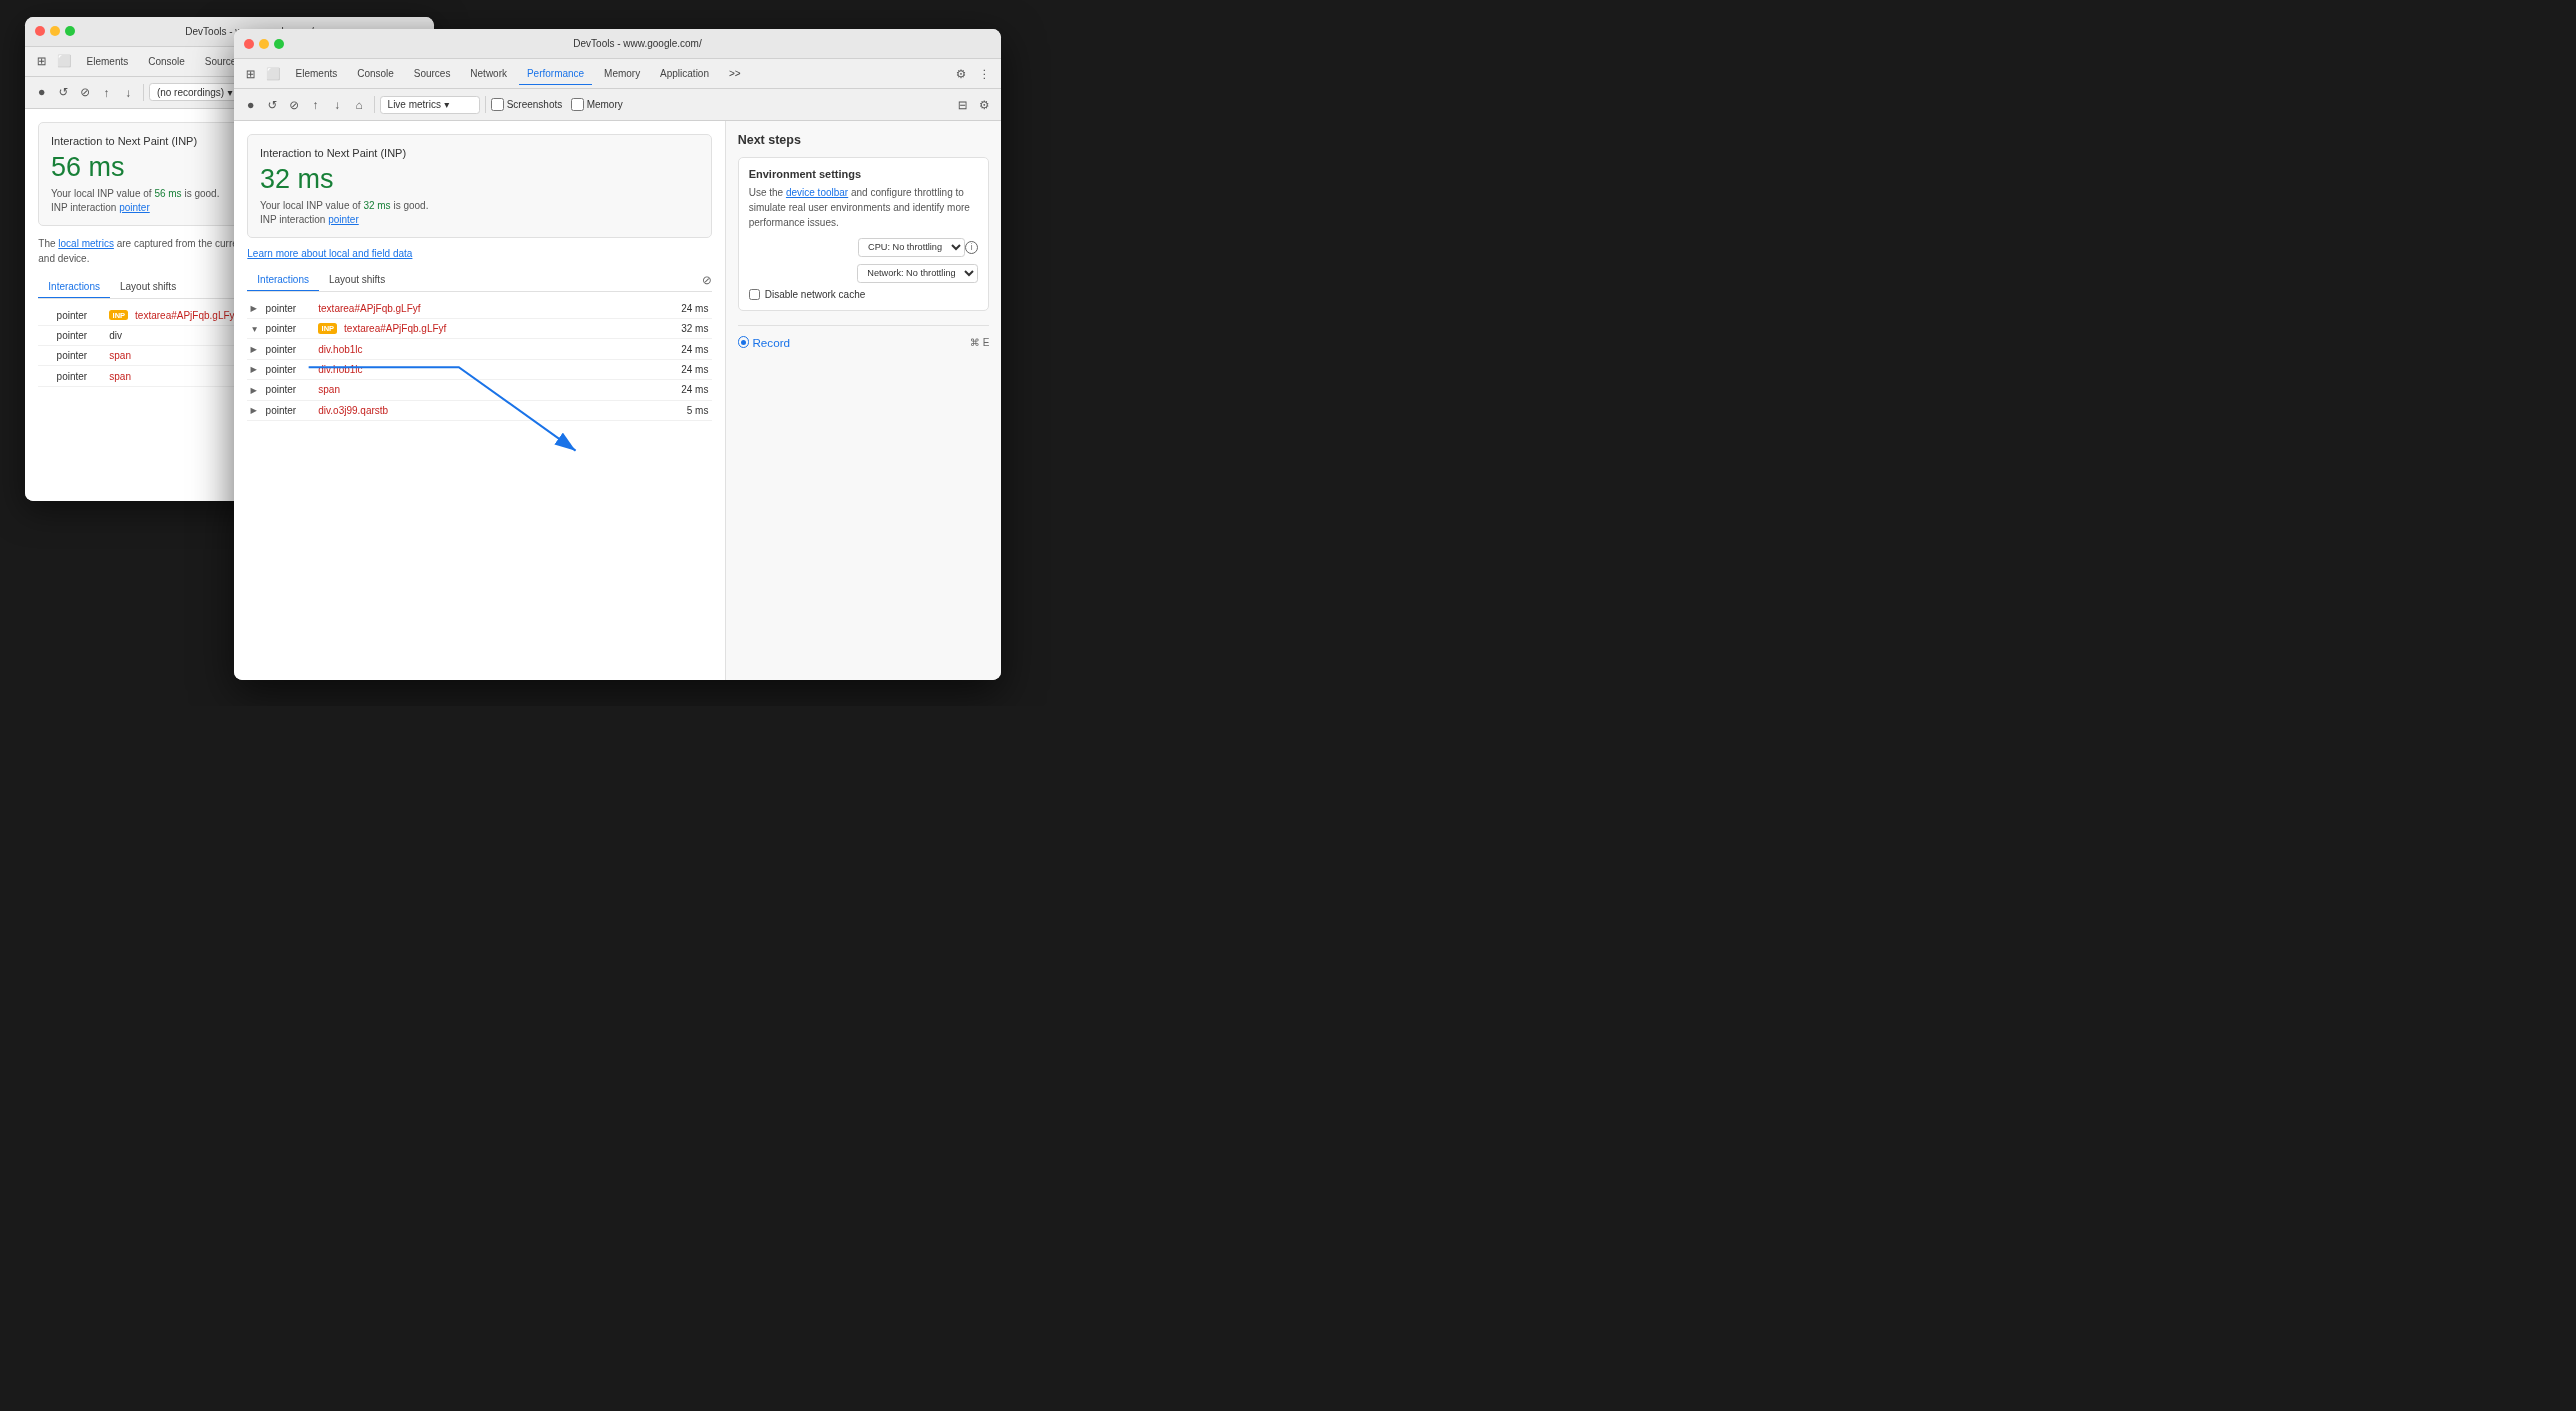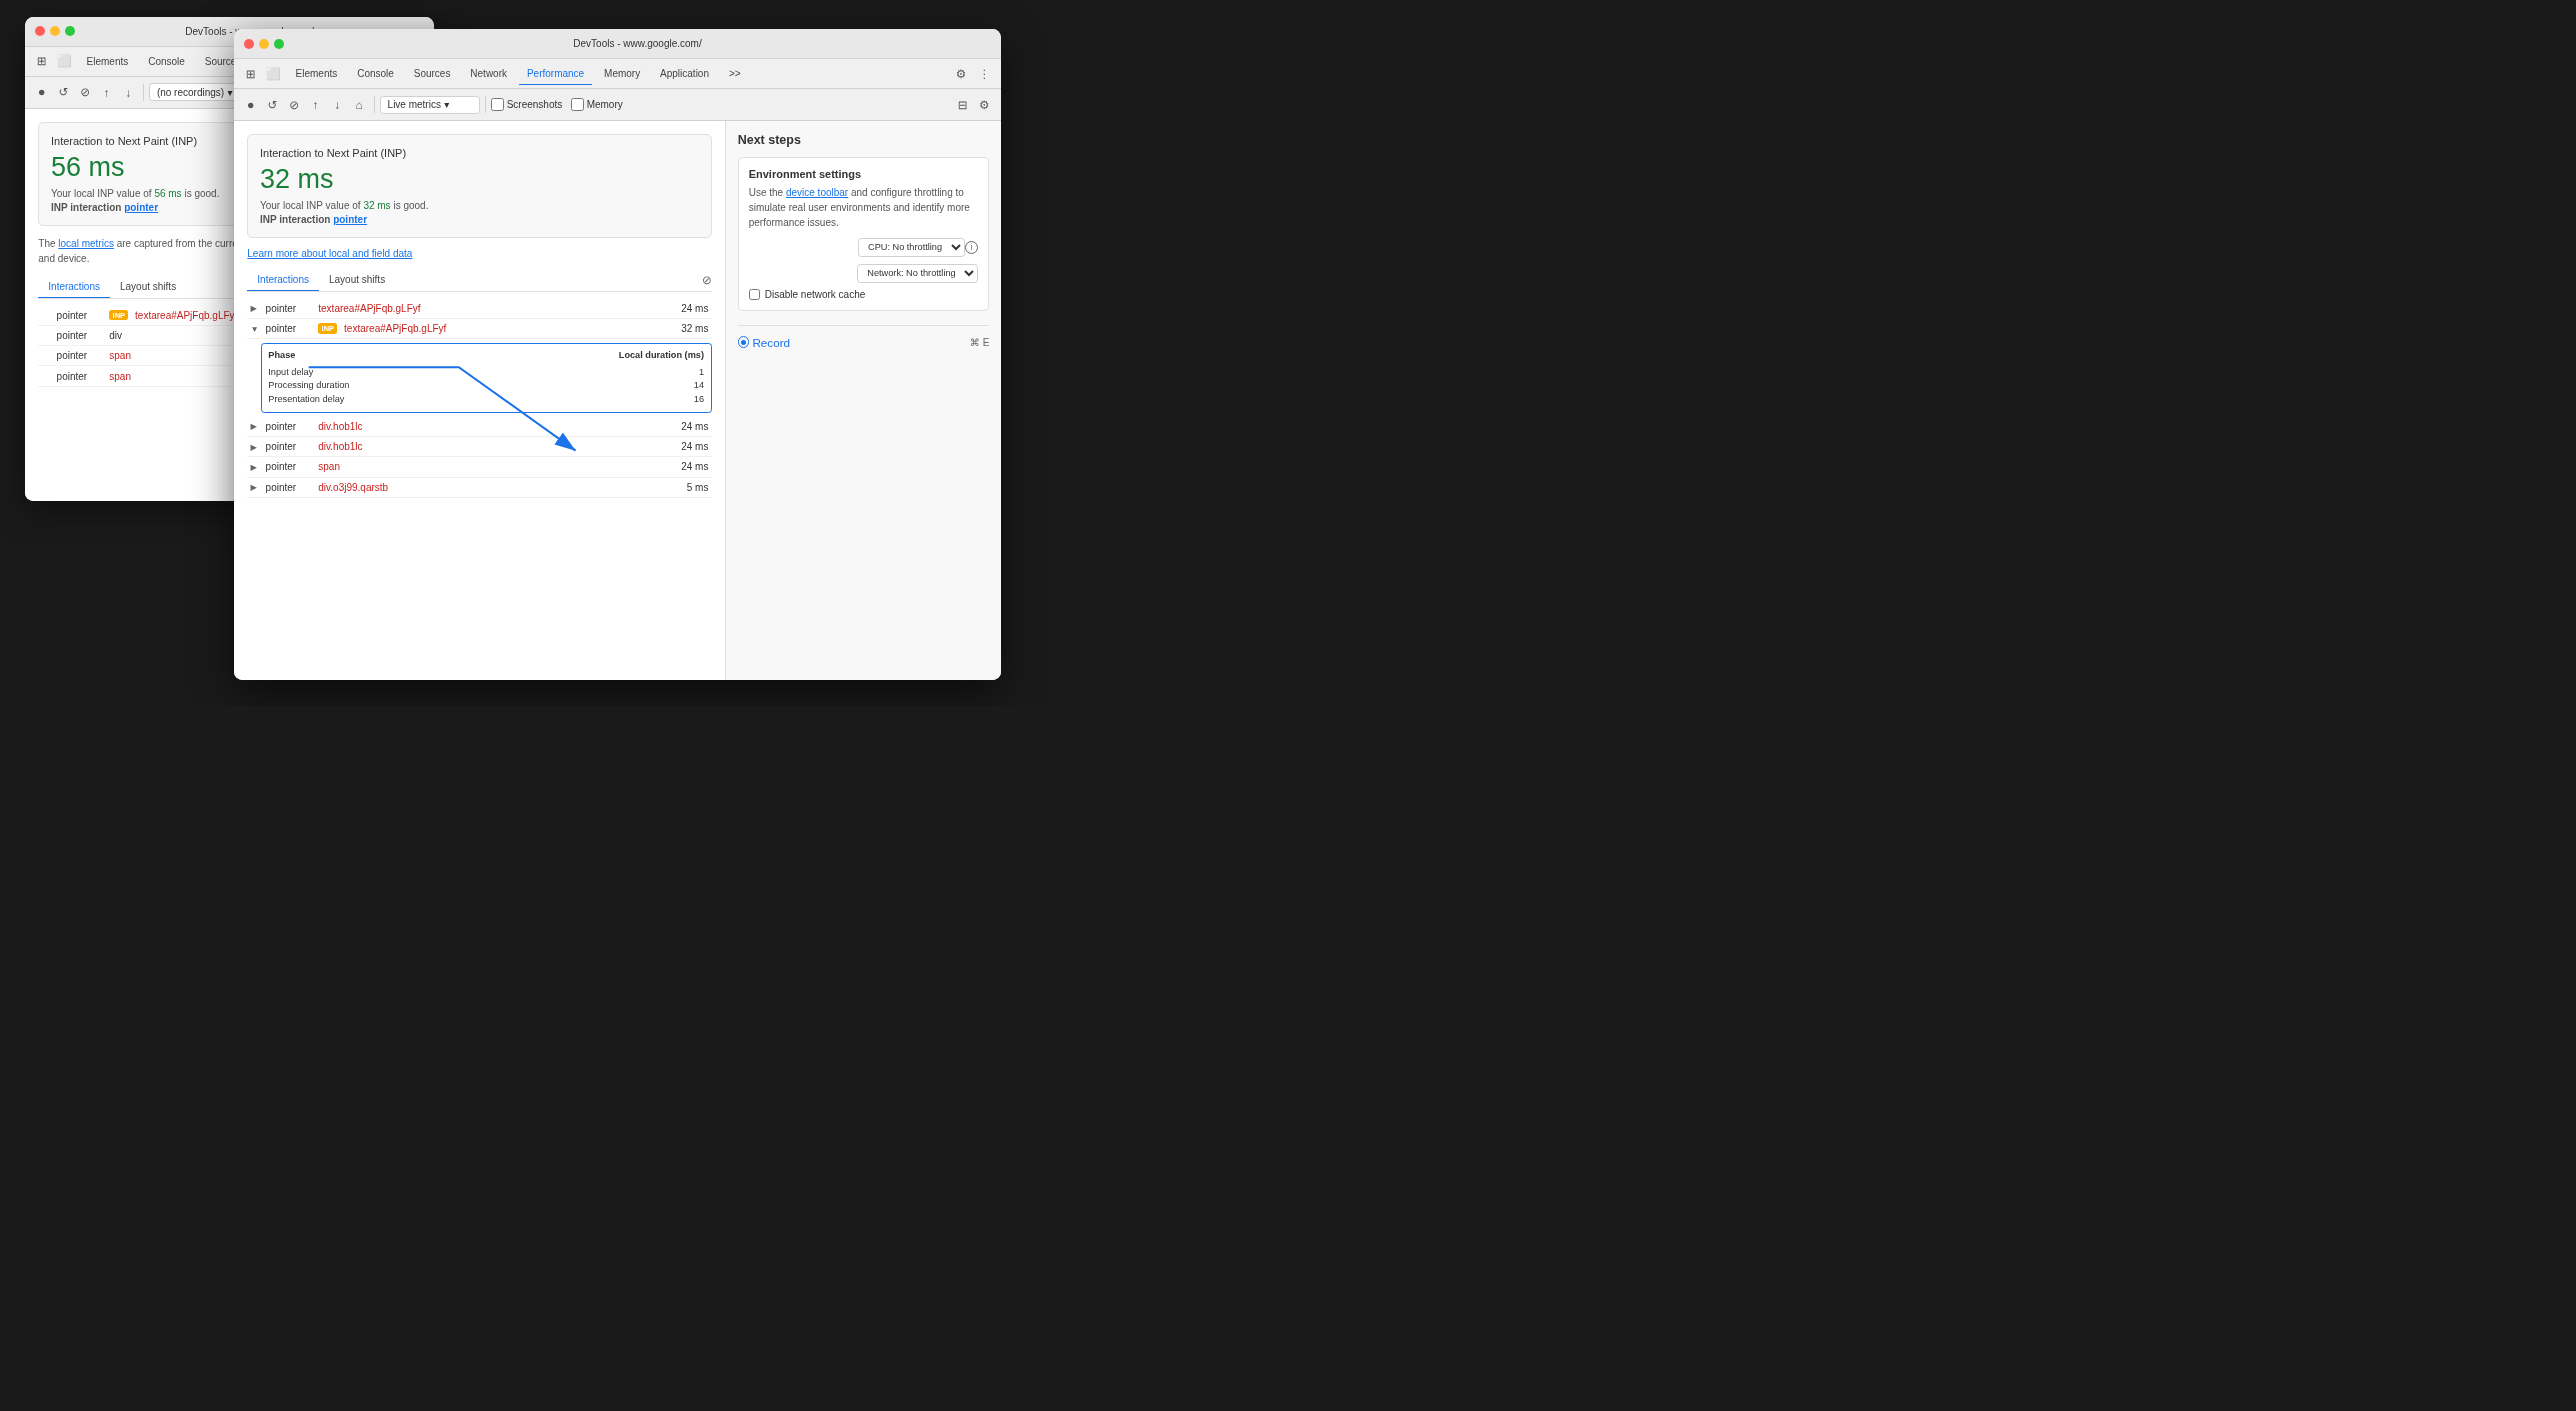--- a/index.html
+++ b/index.html
@@ -147,21 +147,20 @@
       margin-bottom: 3.3px;
     }
 
     .inp-desc .highlight {
       color: #188038;
     }
 
     .inp-interaction {
       font-size: 10px;
       color: #555;
-      font-weight: bold;
     }
 
     .inp-interaction a {
       color: #1a73e8;
       text-decoration: underline;
     }
 
     .learn-more {
       font-size: 10px;
       color: #1a73e8;
@@ -649,38 +648,20 @@
 
       <div>
         <div class="interaction-row">
           <span class="arrow">▼</span>
           <span class="type">pointer</span>
           <span class="inp-badge">INP</span>
           <span class="element">textarea#APjFqb.gLFyf</span>
           <span class="duration">32 ms</span>
         </div>
 
-        <div class="phase-table">
-          <div class="phase-header">
-            <span>Phase</span>
-            <span>Local duration (ms)</span>
-          </div>
-          <div class="phase-row">
-            <span>Input delay</span>
-            <span>1</span>
-          </div>
-          <div class="phase-row">
-            <span>Processing duration</span>
-            <span>14</span>
-          </div>
-          <div class="phase-row">
-            <span>Presentation delay</span>
-            <span>16</span>
-          </div>
-        </div>
       </div>
 
       <div class="interaction-row">
         <span class="arrow">▶</span>
         <span class="type">pointer</span>
         <span class="element">div.hob1lc</span>
         <span class="duration">24 ms</span>
       </div>
 
       <div class="interaction-row">

